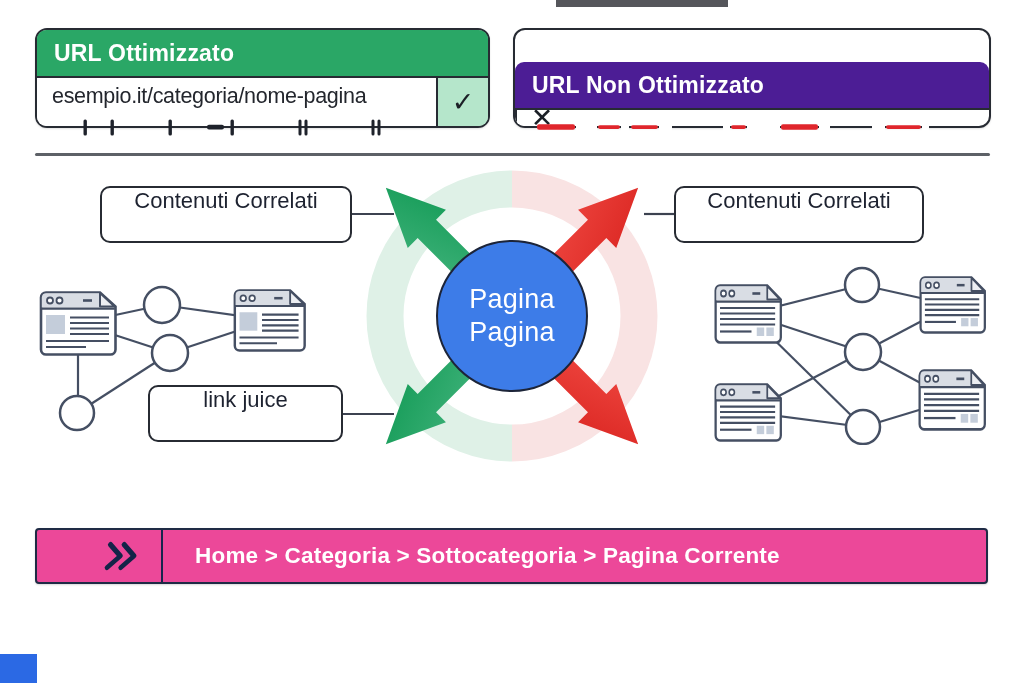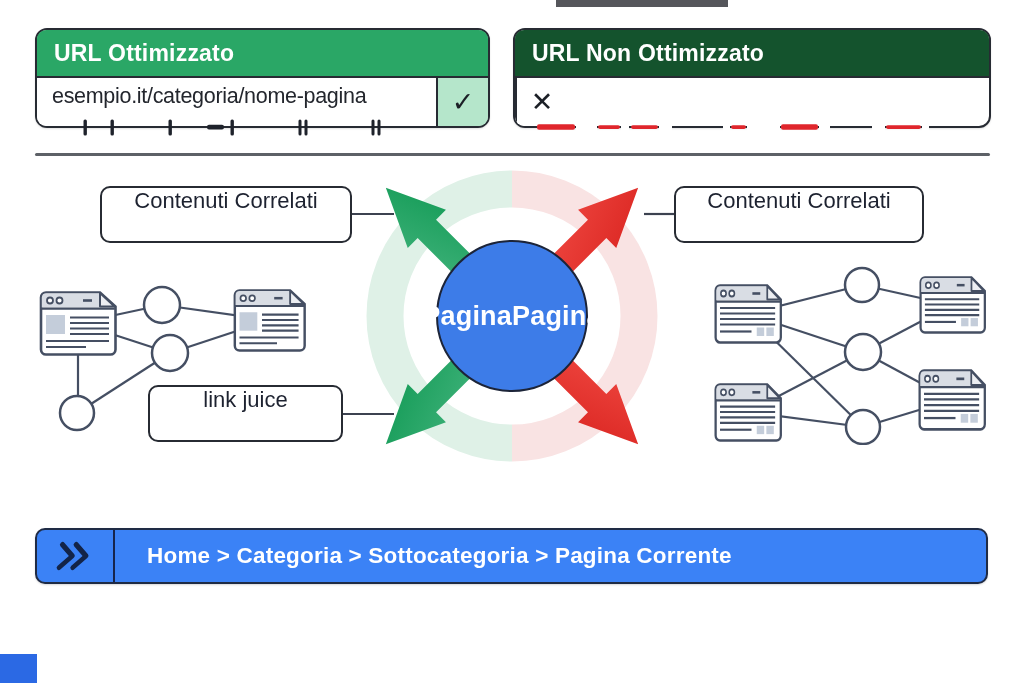--- a/index.html
+++ b/index.html
@@ -19,21 +19,21 @@
     display:flex;flex-direction:column;
   }
   .card-green{left:35px;width:455px;}
   .card-red{left:513px;width:478px;}
   .card-header{
     height:46px;display:flex;align-items:center;padding-left:17px;
     border-bottom:2.5px solid #272b33;border-radius:9px 9px 0 0;
     color:#ffffff;font-size:23px;font-weight:bold;letter-spacing:.2px;
   }
   .card-green .card-header{background:#2aa766;}
-  .card-red .card-header{background:#14532d;}
+  .card-red .card-header{background:#4c1d95;margin-top:32px;}
   .card-body{flex:1;display:flex;align-items:stretch;border-radius:0 0 9px 9px;overflow:hidden;}
   .url-field{
     flex:1;display:flex;align-items:center;padding:0 10px 12px 15px;
     font-size:21.5px;color:#23262d;letter-spacing:-.3px;white-space:nowrap;background:#fff;
   }
   .status-cell{
     width:50px;display:flex;align-items:center;justify-content:center;
     border-left:2.5px solid #272b33;font-size:27px;font-weight:bold;color:#1b1f26;
   }
   .cell-check{background:#b5e6cb;}
@@ -43,22 +43,22 @@
   .ruler-svg{left:35px;width:455px;}
   .dash-svg{left:513px;width:478px;}
 
   .section-divider{position:absolute;left:35px;top:153px;width:955px;height:2.5px;background:#5d6167;border-radius:2px;}
 
   
   .hub-svg{position:absolute;left:0;top:0;width:1024px;height:683px;pointer-events:none;}
   .pillar-circle{
     position:absolute;left:436px;top:240px;width:152px;height:152px;border-radius:50%;
     background:#3d7ce8;border:2.5px solid #1c2438;box-sizing:border-box;
-    display:flex;flex-direction:row;align-items:center;justify-content:center;
-    color:#fff;font-size:27px;font-weight:bold;line-height:1.22;letter-spacing:.2px;
+    display:flex;flex-direction:column;align-items:center;justify-content:center;
+    color:#fff;font-size:27px;font-weight:normal;line-height:1.22;letter-spacing:.2px;
   }
   .label-box{
     position:absolute;background:#fff;border:2.3px solid #272b33;border-radius:10px;
     display:flex;align-items:flex-start;justify-content:center;box-sizing:border-box;
     font-size:22px;color:#1d2230;white-space:nowrap;
   }
   .box-related-left{left:100px;top:186px;width:252px;height:57px;}
   .box-related-right{left:674px;top:186px;width:250px;height:57px;}
   .box-link-juice{left:148px;top:385px;width:195px;height:57px;}
 
@@ -66,22 +66,22 @@
   .network{position:absolute;}
   .net-left{left:30px;top:280px;width:292px;height:160px;}
   .net-right{left:700px;top:265px;width:300px;height:180px;}
   .net-lines{position:absolute;left:0;top:0;width:100%;height:100%;}
   .page-icon{position:absolute;}
   .page-icon svg{display:block;width:100%;height:100%;}
 
   
   .breadcrumb-bar{
     position:absolute;left:35px;top:528px;width:953px;height:56px;box-sizing:border-box;
-    background:#3b82f6;border:2.3px solid #1f2b45;border-radius:10px;
-    display:flex;align-items:stretch;box-shadow:0 1px 2px rgba(0,0,0,.15);
+    background:#ec4899;border:2.3px solid #1f2b45;border-radius:4px;
+    display:flex;align-items:stretch;box-shadow:0 1px 2px rgba(0,0,0,.15);padding-left:48px;
   }
   .crumb-icon-cell{
     width:76px;display:flex;align-items:center;justify-content:center;
     border-right:2px solid #16254d;
   }
   .crumb-text{
     flex:1;display:flex;align-items:center;padding-left:32px;
     color:#ffffff;font-size:22.5px;letter-spacing:.2px;font-weight:bold;white-space:nowrap;
   }
 </style>

